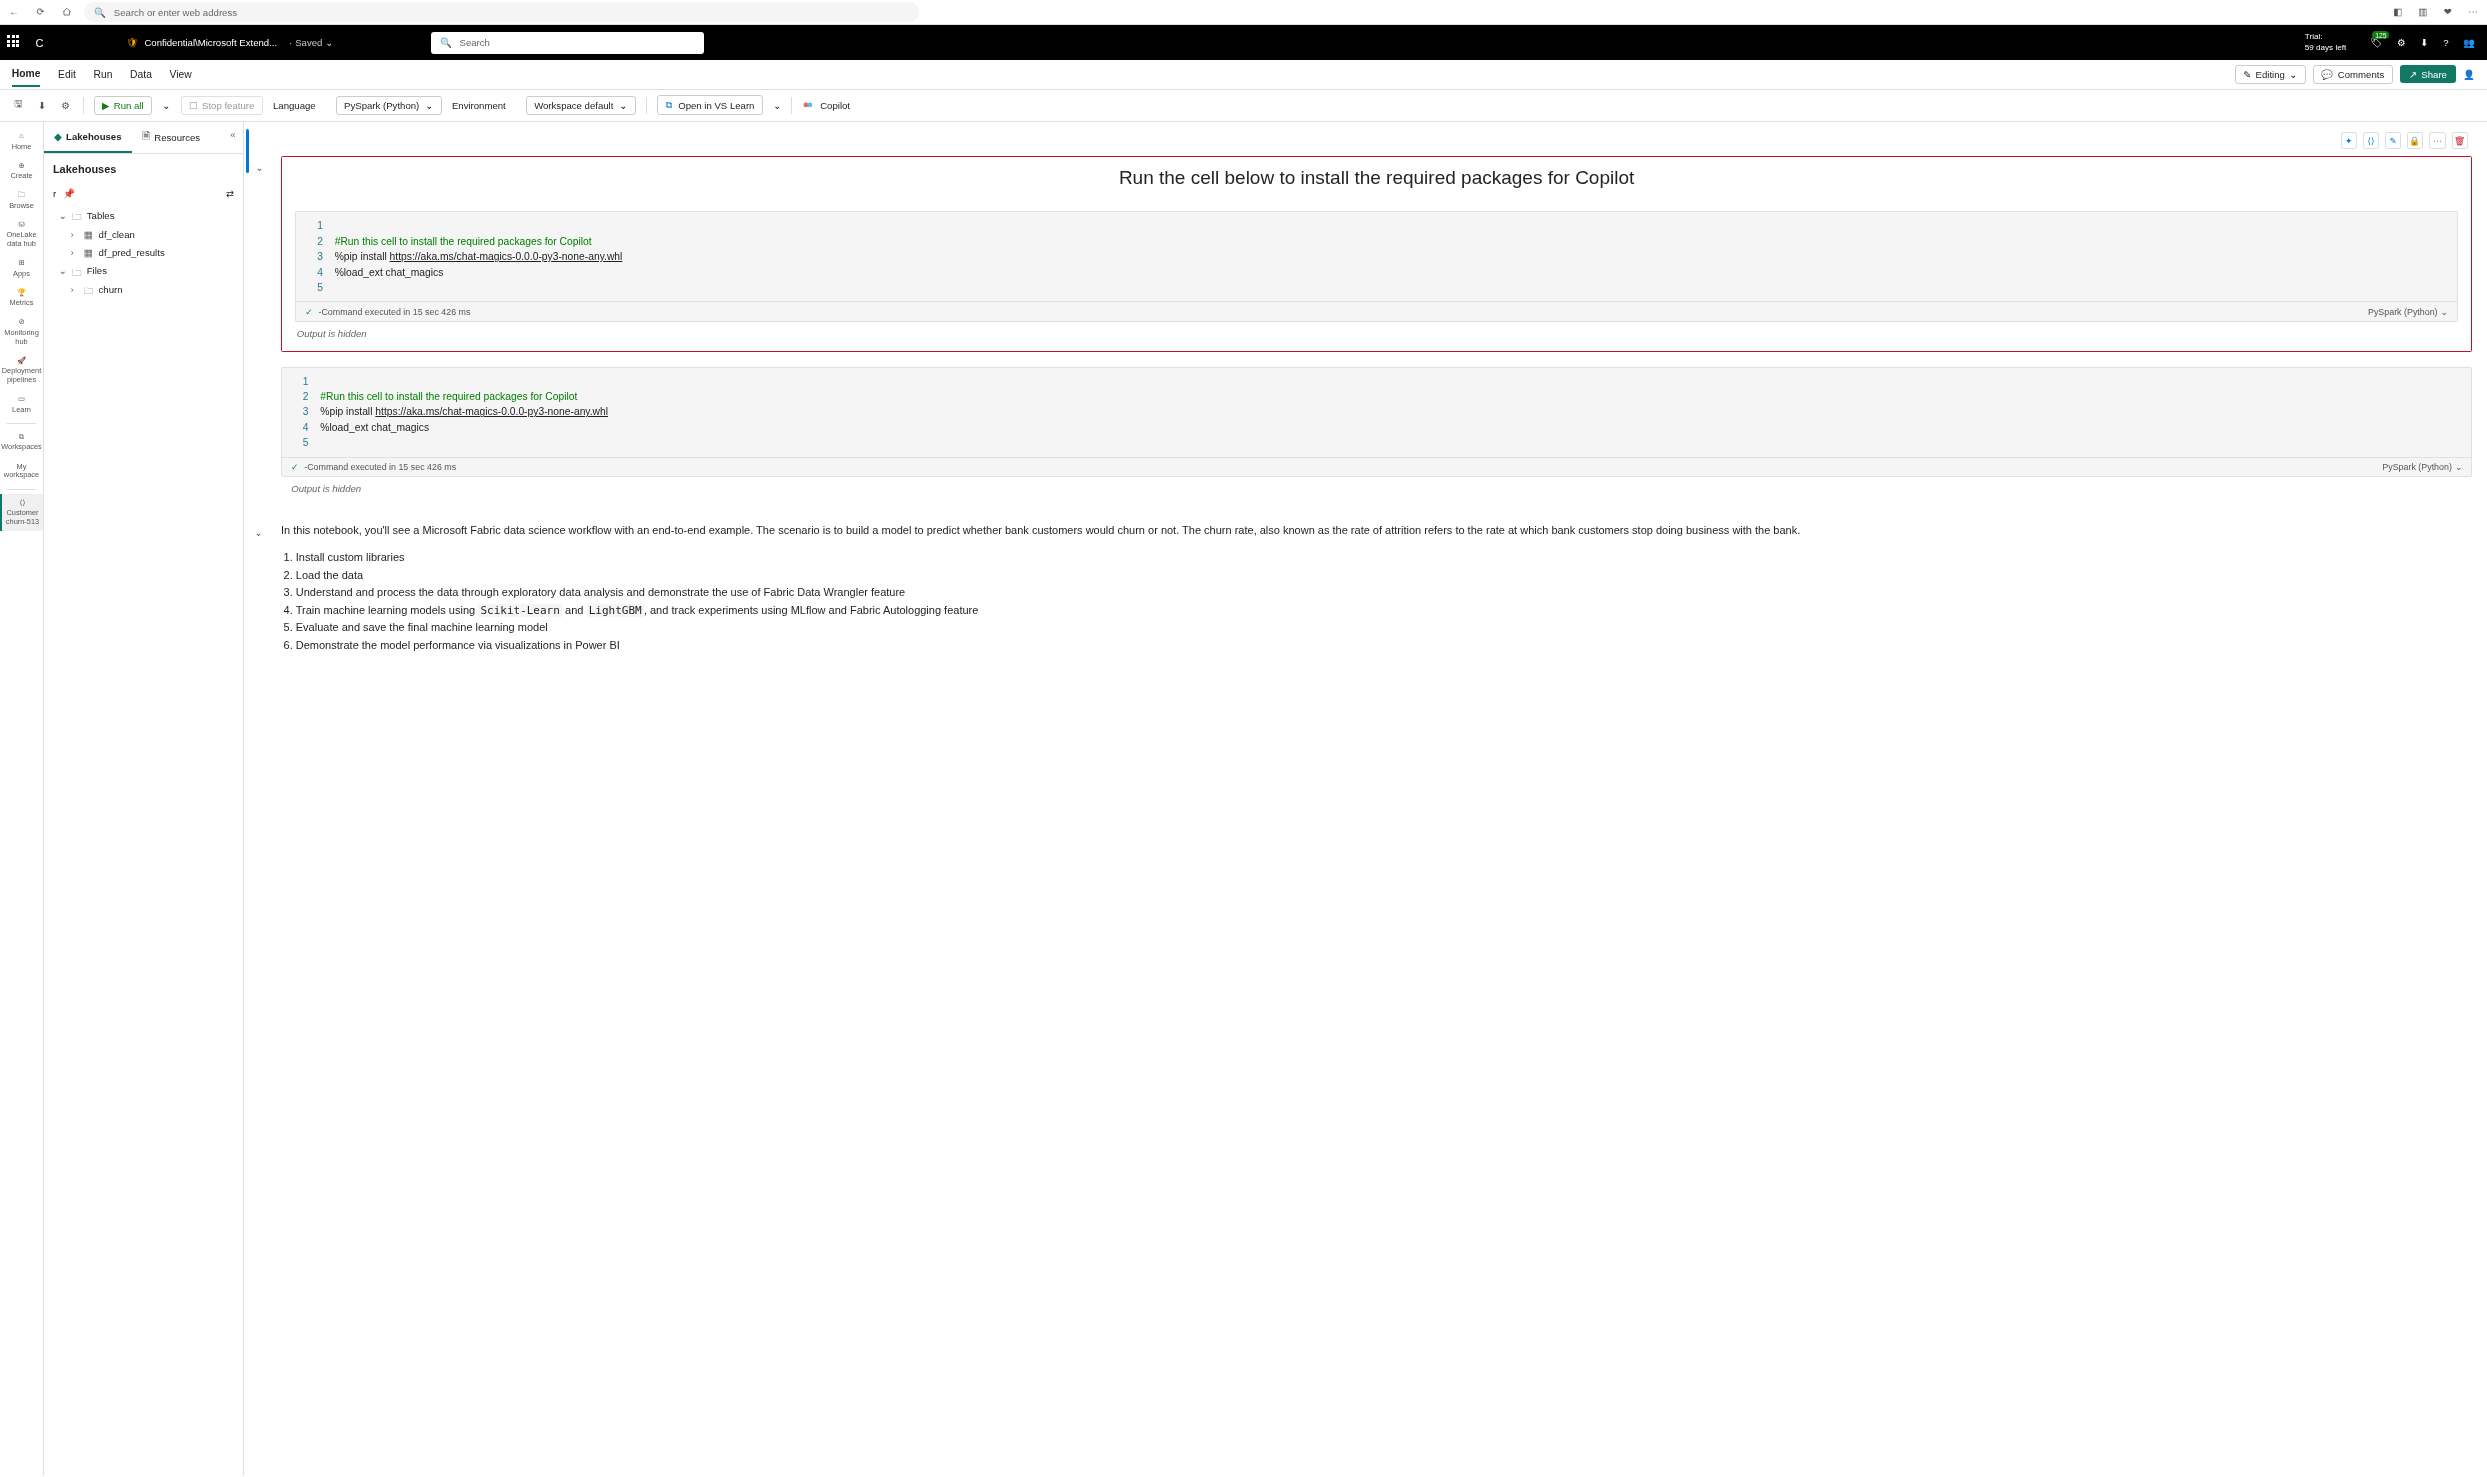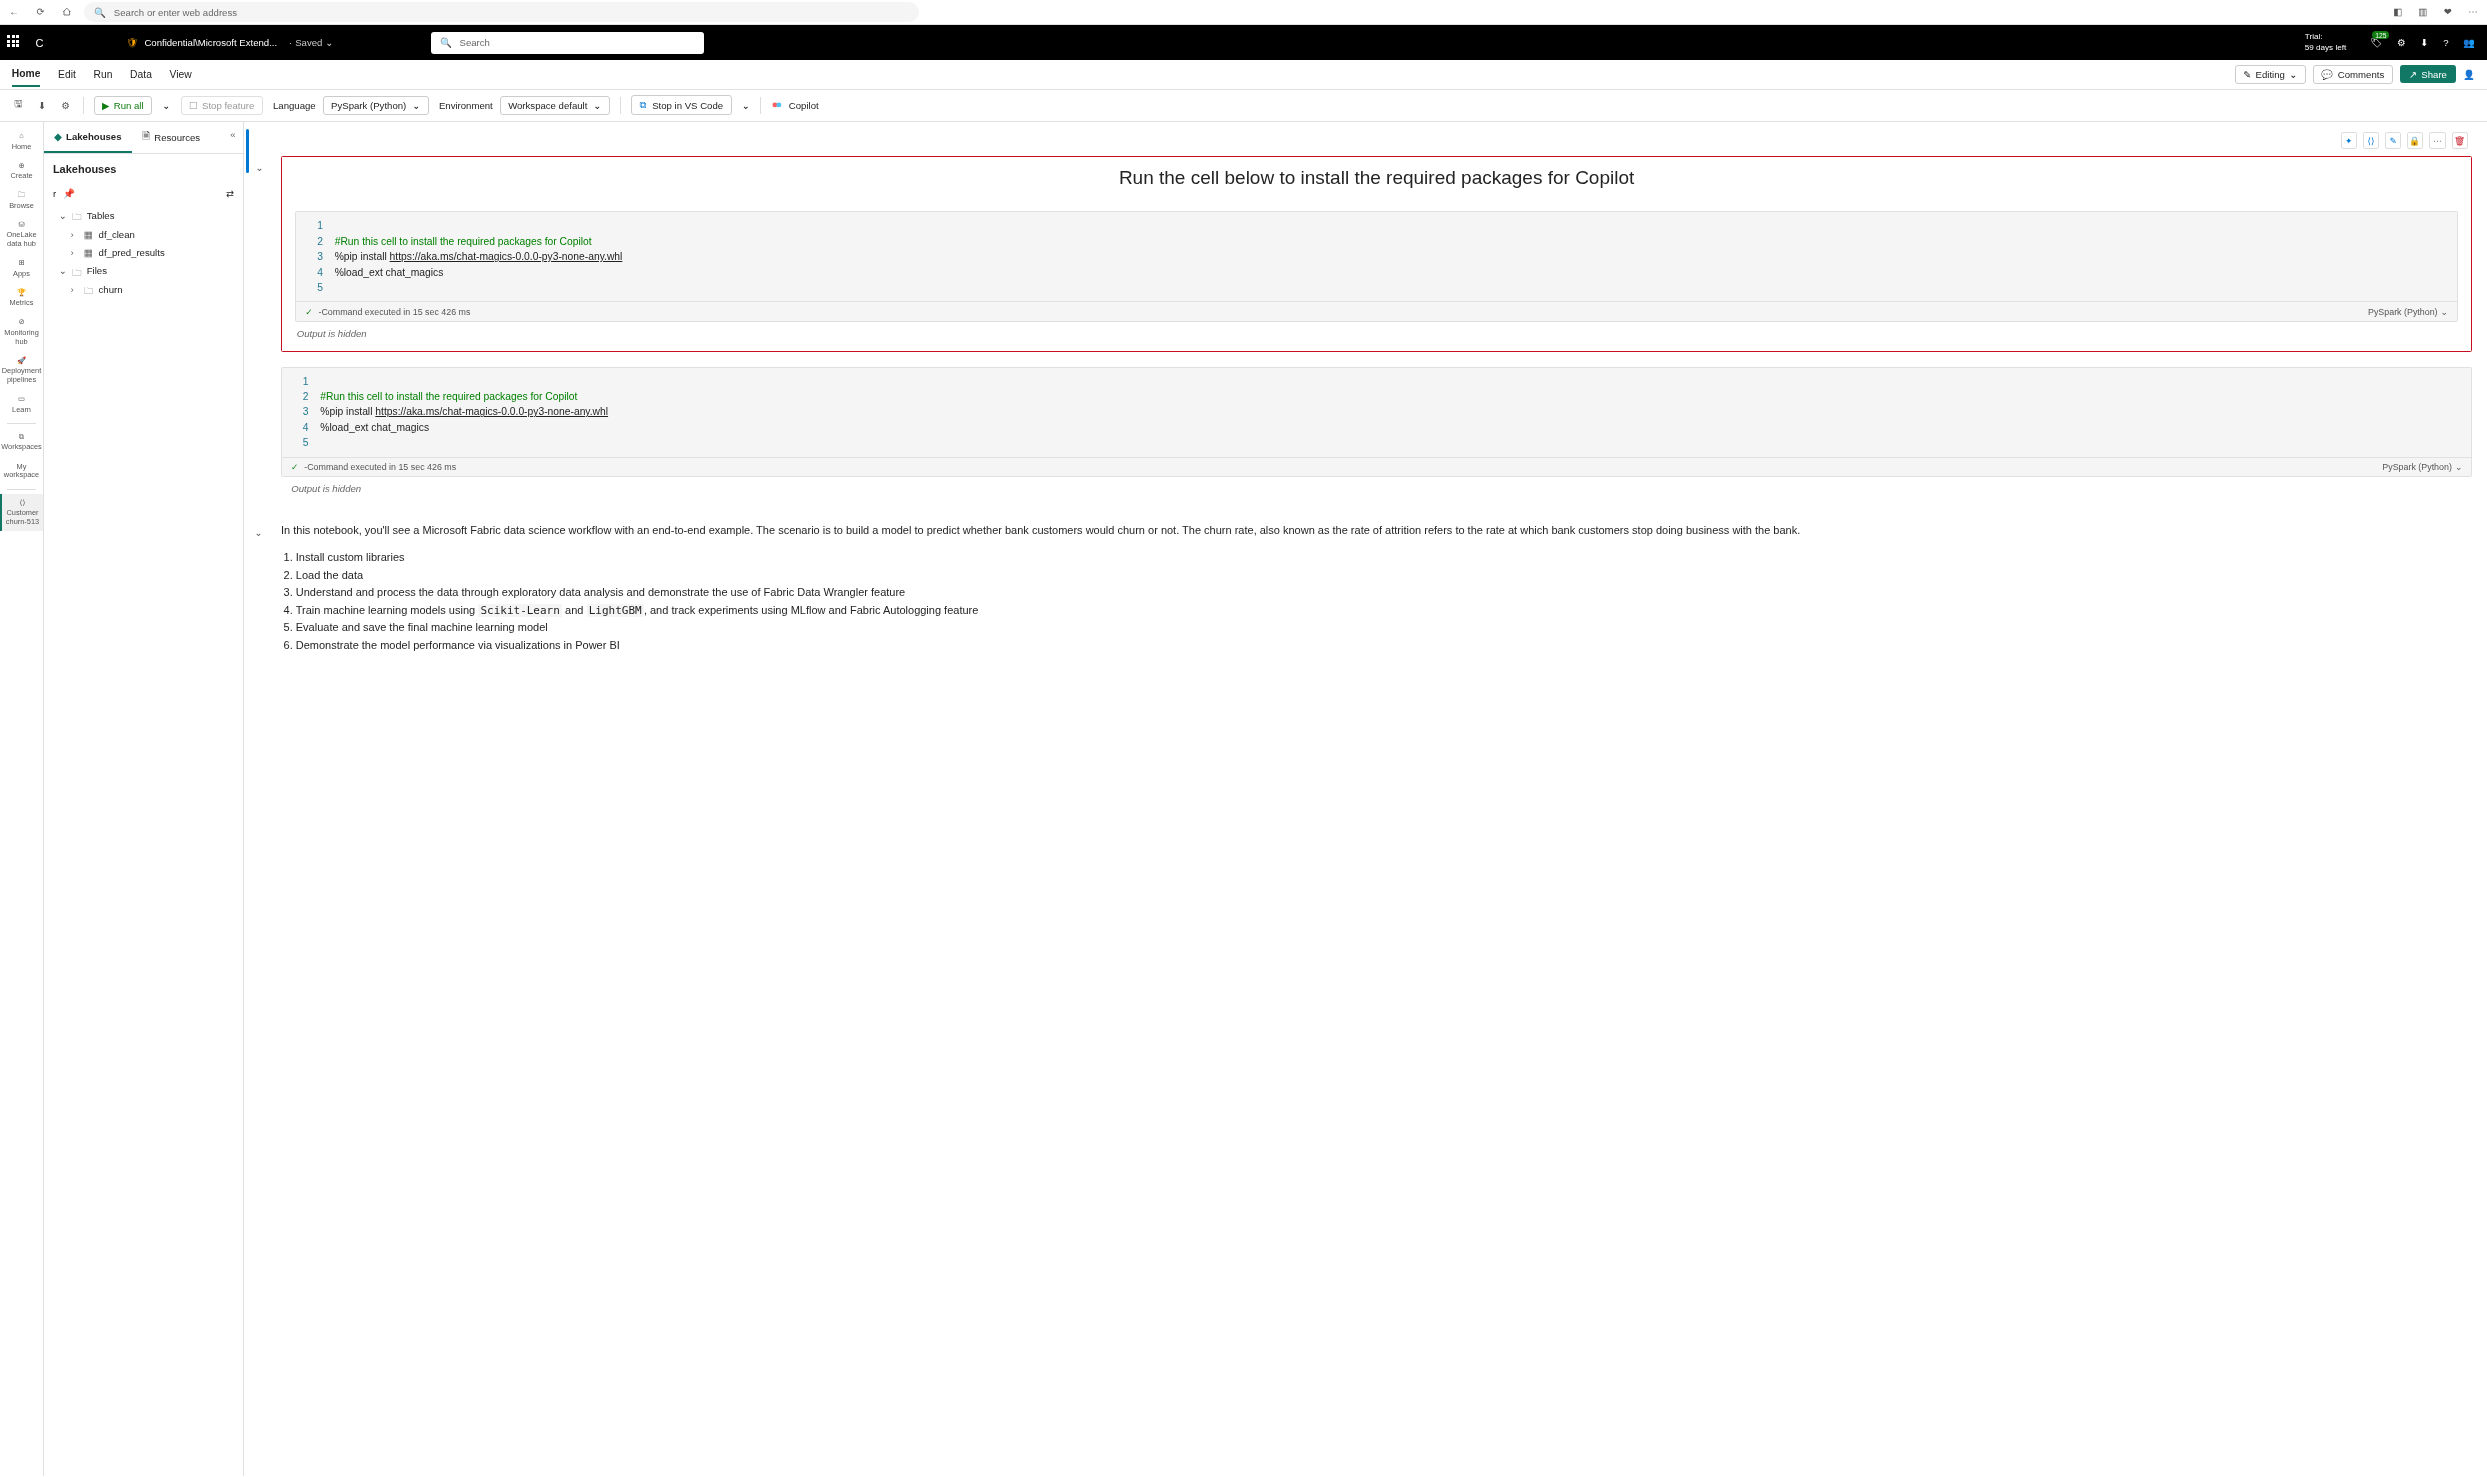--- a/index.html
+++ b/index.html
@@ -32,21 +32,21 @@
 .ribbon-tab.active { border-bottom: 2.2px solid #117865; font-weight: 600; }
 .ribbon-right { margin-left: auto; display: flex; gap: 7.4px; align-items: center; }
 .edit-btn, .comments-btn { display: flex; align-items: center; gap: 4.4px; border: 0.7px solid #ccc; border-radius: 3px; padding: 3px 7.4px; font-size: 9.6px; }
 .share-btn { display: flex; align-items: center; gap: 4.4px; background: #117865; color: #fff; border-radius: 3px; padding: 3.7px 8.9px; font-size: 9.6px; }
 
 
 .toolbar { height: 32.5px; display: flex; align-items: center; padding: 0 11.8px; gap: 10.3px; border-bottom: 0.7px solid #e0e0e0; }
 .tool-icon { width: 13.3px; height: 13.3px; color: #555; display: flex; align-items: center; justify-content: center; }
 .run-all { display: flex; align-items: center; gap: 4.4px; color: #107c10; border: 0.7px solid #ccc; border-radius: 3px; padding: 3px 7.4px; }
 .stop-sess { display: flex; align-items: center; gap: 4.4px; color: #999; border: 0.7px solid #e0e0e0; border-radius: 3px; padding: 3px 7.4px; }
-.lang-group { display: flex; align-items: center; gap: 7px; }
+.lang-group { display: flex; align-items: center; gap: 20px; }
 .select-box { border: 0.7px solid #ccc; border-radius: 3px; padding: 3px 7.4px; display: flex; align-items: center; gap: 5.9px; }
 .vscode-btn { display: flex; align-items: center; gap: 5.9px; border: 0.7px solid #ccc; border-radius: 3px; padding: 3px 7.4px; }
 .vscode-icon { color: #0078d4; }
 .copilot-btn { display: flex; align-items: center; gap: 5.9px; }
 .copilot-icon { width: 11.8px; height: 11.8px; }
 .divider { width: 0.7px; height: 17.7px; background: #ddd; }
 
 
 .main-layout { display: flex; height: calc(100vh - 123px); }
 .left-rail { width: 44px; border-right: 0.7px solid #e0e0e0; display: flex; flex-direction: column; align-items: center; padding-top: 5.9px; gap: 1.5px; }
@@ -192,21 +192,21 @@
     <span>Language</span>
     <div class="select-box"><span>PySpark (Python)</span> ⌄</div>
   </div>
   <div class="lang-group">
     <span>Environment</span>
     <div class="select-box"><span>Workspace default</span> ⌄</div>
   </div>
   <div class="divider"></div>
   <div class="vscode-btn">
       <span class="vscode-icon">⧉</span>
-      <span>Stop in VS Code</span>
+      <span>Open in VS Learn</span>
     </div>
   <span>⌄</span>
   <div class="divider"></div>
   <div class="copilot-btn">
     <svg class="copilot-icon" viewBox="0 0 24 24">
         <circle cx="8" cy="12" r="5" fill="#ff5f5f"></circle>
         <circle cx="16" cy="12" r="5" fill="#4fc3f7"></circle>
       </svg>
     <span>Copilot</span>
   </div>

